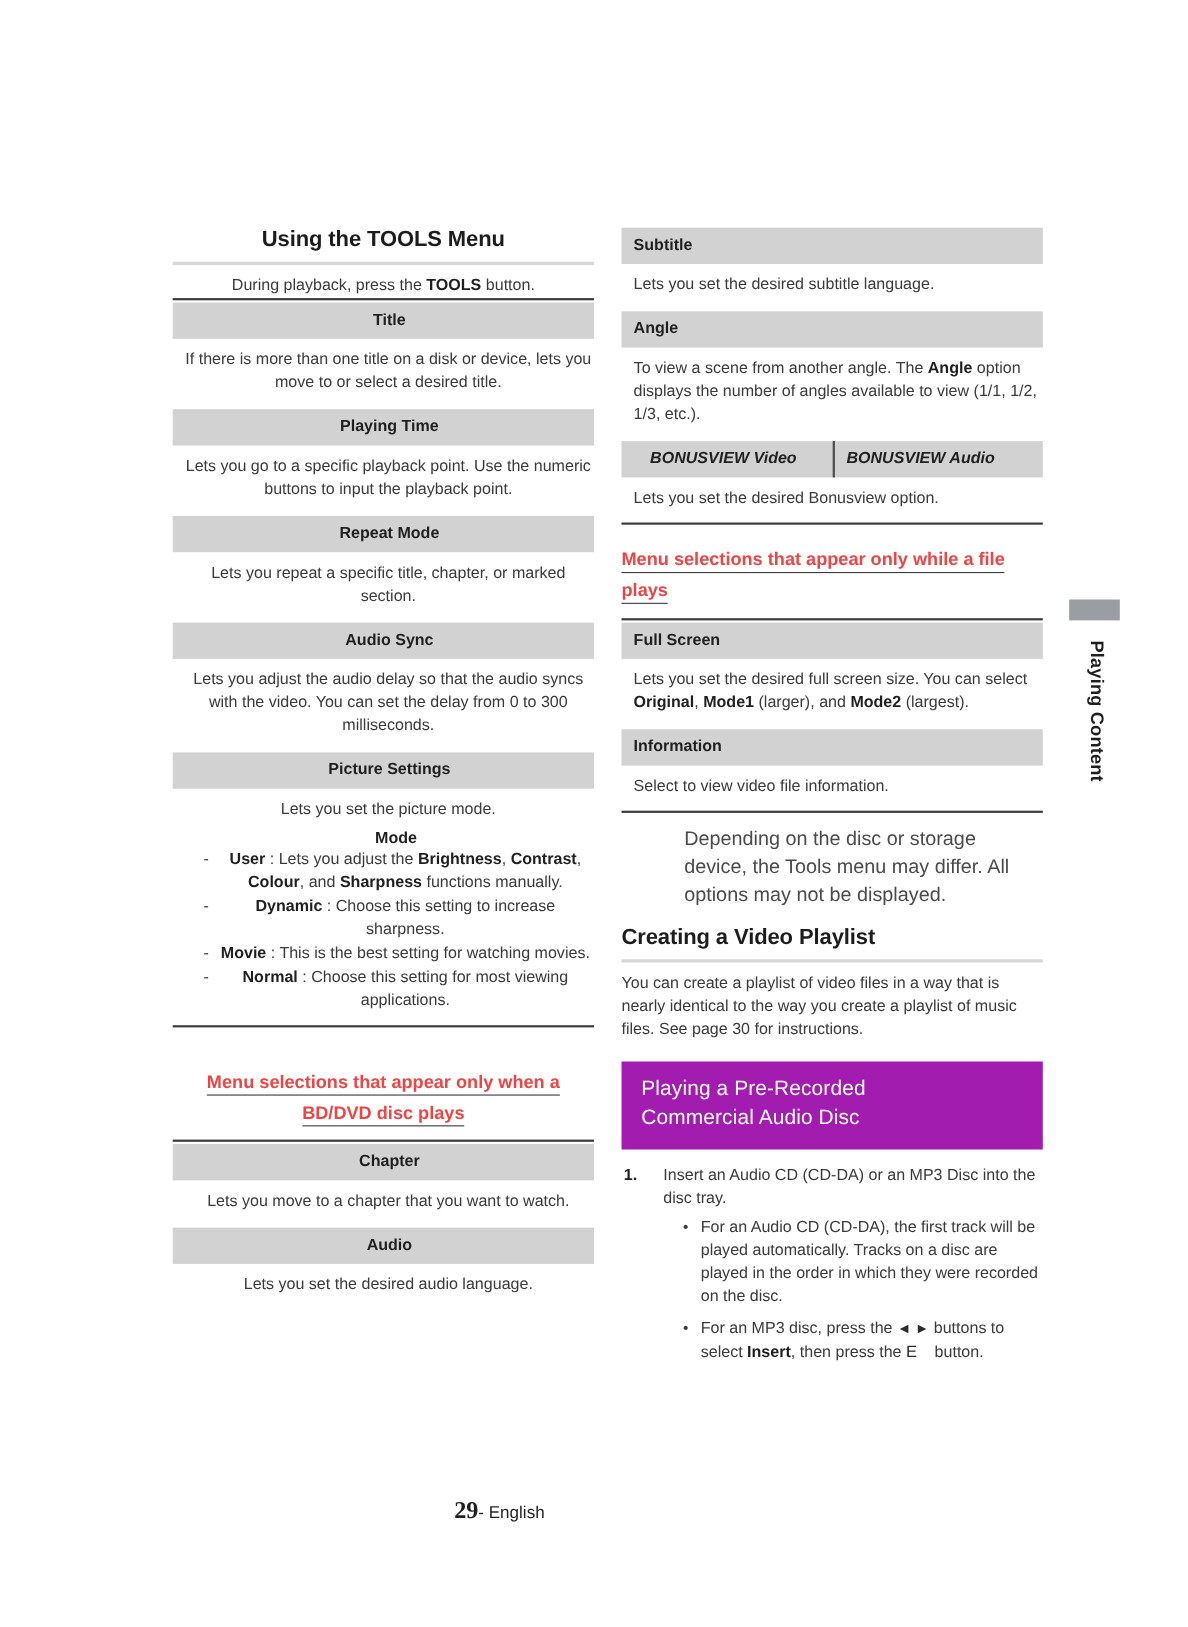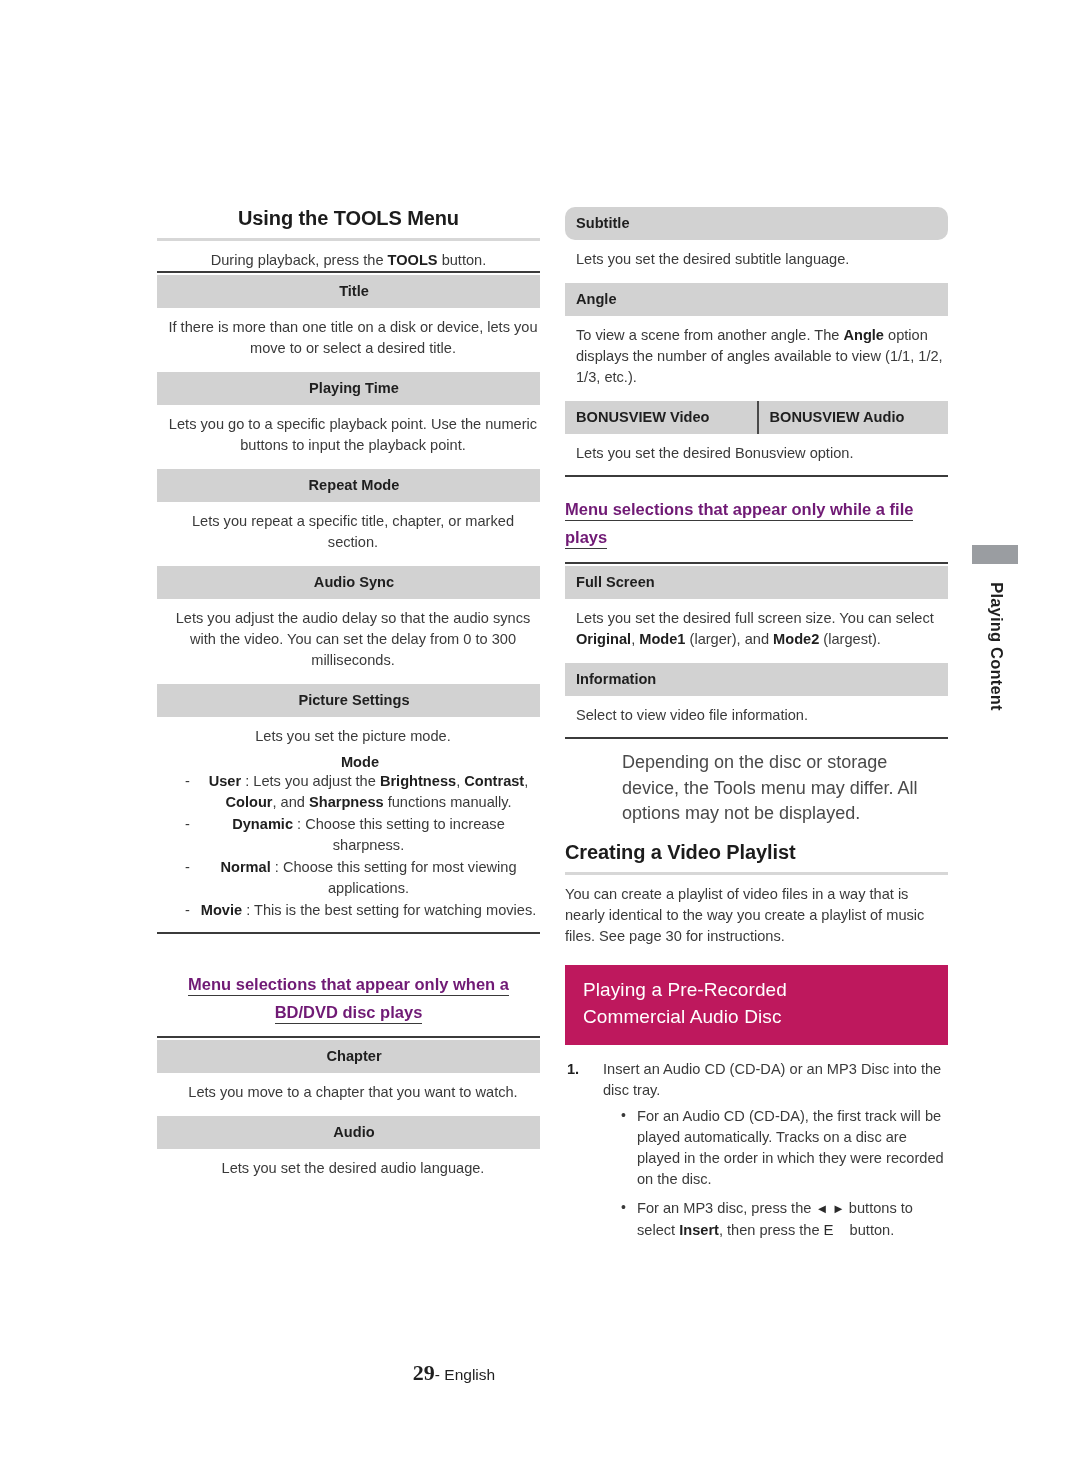--- a/index.html
+++ b/index.html
@@ -53,21 +53,21 @@
   .intro {
     font-size: 14.6px;
     line-height: 1.45;
     color: #3a3a3a;
   }
 
   
   .ul-head {
     font-size: 16.5px;
     font-weight: bold;
-    color: #701a75;
+    color: #ef4444;
     line-height: 1.72;
     margin: 0 0 10px 0;
   }
   .ul-head span {
     border-bottom: 1.6px solid #3a3a3a;
     padding-bottom: 2px;
   }
 
   
   .opt-table { width: 100%; }
@@ -80,22 +80,23 @@
     color: #1f1f1f;
     padding: 7px 0 7px 11px;
     line-height: 1.3;
     margin-top: 2px;
   }
   .opt-head.split {
     display: flex;
     padding: 0;
   }
   .opt-head.split > div {
-    padding: 7px 0 7px 11px;
+    padding: 7px 0 7px 26px;
     flex: 1 1 50%;
+    font-style: italic;
   }
   .opt-head.split > div + div {
     border-left: 2px solid #4a4a4a;
     padding-left: 11px;
   }
 
   .opt-body {
     font-size: 14.6px;
     line-height: 1.44;
     color: #3a3a3a;
@@ -137,21 +138,21 @@
   .note-rule { border-top: 2.4px solid #3b3b3b; }
   .note-body {
     font-size: 18px;
     line-height: 1.44;
     color: #4a4a4a;
     padding: 11px 2px 14px 57px;
   }
 
   
   .dark-box {
-    background: #be185d;
+    background: #a21caf;
     color: #ffffff;
     font-size: 19px;
     line-height: 1.42;
     padding: 12px 0 14px 18px;
     margin: 18px 0 14px 0;
     letter-spacing: 0.1px;
   }
 
   
   .step {
@@ -273,22 +274,22 @@
       <div class="opt-head">Audio Sync</div>
       <div class="opt-body">Lets you adjust the audio delay so that the audio syncs with the video. You can set the delay from 0 to 300 milliseconds.</div>
 
       <div class="opt-head">Picture Settings</div>
       <div class="opt-body tight">Lets you set the picture mode.</div>
 
       <div class="sub-label">Mode</div>
       <ul class="dash-list">
         <li><b>User</b><span> : </span><span>Lets you adjust the </span><b>Brightness</b><span>, </span><b>Contrast</b><span>, </span><b>Colour</b><span>, and </span><b>Sharpness</b><span> functions manually.</span></li>
         <li><b>Dynamic</b><span> : </span><span>Choose this setting to increase sharpness.</span></li>
+        <li><b>Movie</b><span> : </span><span>This is the best setting for watching movies.</span></li>
         <li><b>Normal</b><span> : </span><span>Choose this setting for most viewing applications.</span></li>
-        <li><b>Movie</b><span> : </span><span>This is the best setting for watching movies.</span></li>
       </ul>
     </div>
 
     <div style="border-top:2.4px solid #3b3b3b; margin-top:6px;"></div>
 
     <div class="ul-head" style="margin-top:36px;">
       <span>Menu selections that appear only when a</span><br>
       <span>BD/DVD disc plays</span>
     </div>
 
@@ -298,21 +299,21 @@
 
       <div class="opt-head">Audio</div>
       <div class="opt-body">Lets you set the desired audio language.</div>
     </div>
 
   </div>
 
   <div class="col-right">
 
     <div class="opt-table">
-      <div class="opt-head" style="margin-top:0;border-radius:10px;">Subtitle</div>
+      <div class="opt-head" style="margin-top:0;">Subtitle</div>
       <div class="opt-body">Lets you set the desired subtitle language.</div>
 
       <div class="opt-head">Angle</div>
       <div class="opt-body"><span>To view a scene from another angle. The </span><b>Angle</b><span> option displays the number of angles available to view (1/1, 1/2, 1/3, etc.).</span></div>
 
       <div class="opt-head split">
         <div>BONUSVIEW Video</div>
         <div>BONUSVIEW Audio</div>
       </div>
       <div class="opt-body">Lets you set the desired Bonusview option.</div>

